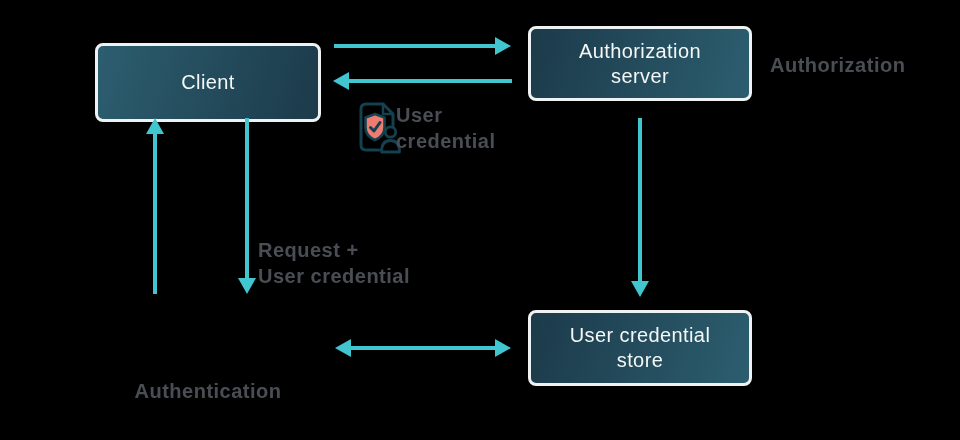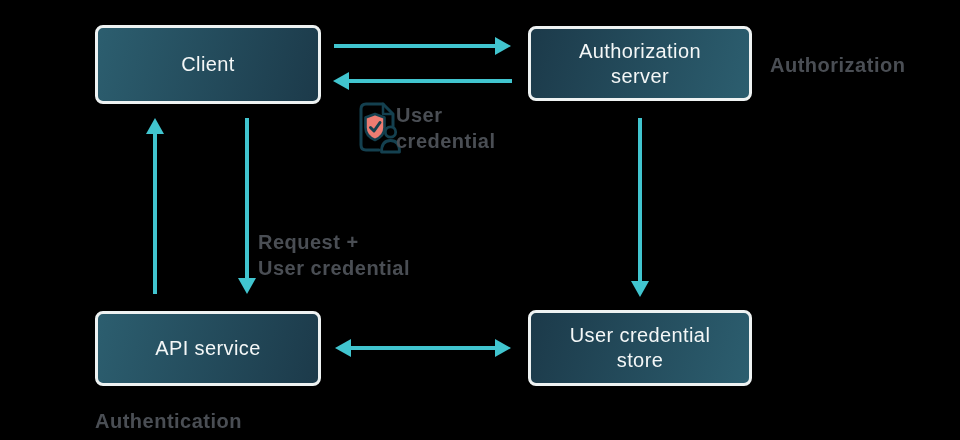--- a/index.html
+++ b/index.html
@@ -24,21 +24,21 @@
     align-items: center;
     justify-content: center;
     text-align: center;
     color: #f4f7f7;
     font-size: 20px;
     letter-spacing: 0.4px;
     line-height: 1.25;
     box-sizing: border-box;
   }
   .box .box-label { white-space: pre-line; }
-  .grad-lr { background: linear-gradient(105deg, #2c5e6f 0%, #1c3a4a 100%); }
+  .grad-lr { background: linear-gradient(105deg, #2c5e6f 0%, #1c3a4a 100%); margin-top: 18px; }
   .grad-rl { background: linear-gradient(105deg, #1c3a4a 0%, #2c5e6f 100%); }
   .box::before {
     content: "";
     position: absolute;
     top: -9px; bottom: -9px;
     border-radius: 7px;
     background: #ed7c72;
     z-index: -1;
   }
   .shadow-left::before  { left: -10px; right: 10px; }
@@ -53,23 +53,23 @@
   .muted {
     position: absolute;
     color: #4a4e54;
     font-size: 20px;
     font-weight: 700;
     letter-spacing: 0.5px;
     line-height: 1.3;
     white-space: pre-line;
   }
   #label-authorization  { left: 770px; top: 52px; }
-  #label-authentication { left: 95px;  top: 408px; width: 226px; }
+  #label-authentication { left: 95px;  top: 378px; width: 226px; text-align: center; }
   #label-user-credential { left: 396px; top: 102px; }
-  #label-request { left: 258px; top: 229px; }
+  #label-request { left: 258px; top: 237px; }
 
   
   .arrow { position: absolute; background: #41c5cf; }
   .arrow.h { height: 4px; }
   .arrow.v { width: 4px; }
   .arrow::before, .arrow::after { content: none; position: absolute; width: 0; height: 0; }
   .head-right::after {
     content: ""; right: -15px; top: -7px;
     border-left: 16px solid #41c5cf;
     border-top: 9px solid transparent;
@@ -111,23 +111,20 @@
 
   <div class="box grad-lr shadow-left" id="box-client">
     <span class="box-label">Client</span>
   </div>
 
   <div class="box grad-rl shadow-right" id="box-auth">
     <span class="box-label">Authorization
 server</span>
   </div>
 
-  <div class="box grad-lr shadow-left" id="box-api">
-    <span class="box-label">API service</span>
-  </div>
 
   <div class="box grad-rl shadow-right" id="box-store">
     <span class="box-label">User credential
 store</span>
   </div>
 
   <div class="arrow h head-right" id="arrow-client-to-auth"></div>
   <div class="arrow h head-left" id="arrow-auth-to-client"></div>
   <div class="arrow v head-up" id="arrow-api-to-client"></div>
   <div class="arrow v head-down" id="arrow-client-to-api"></div>

